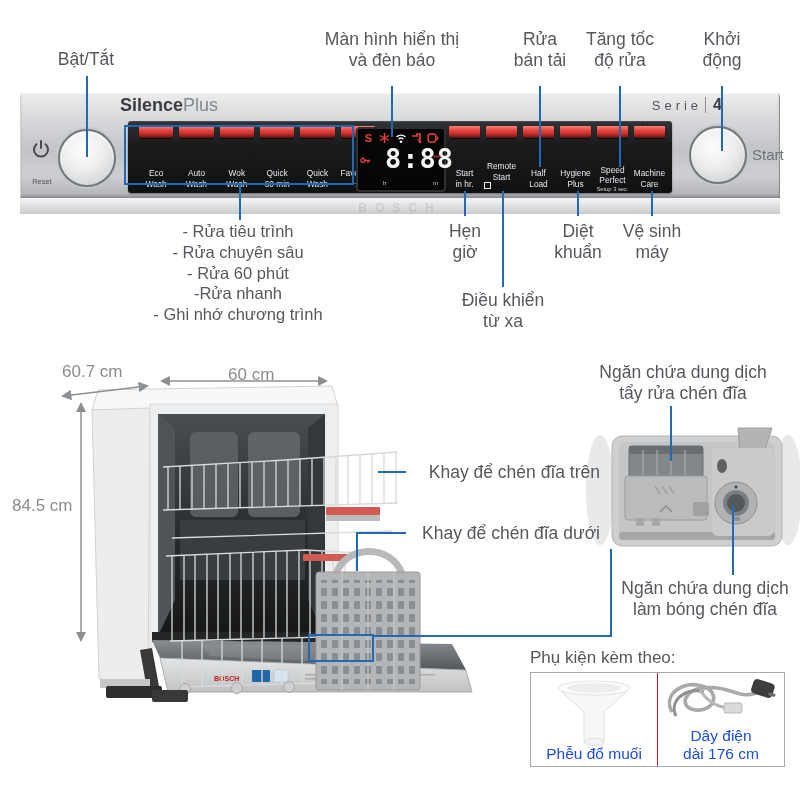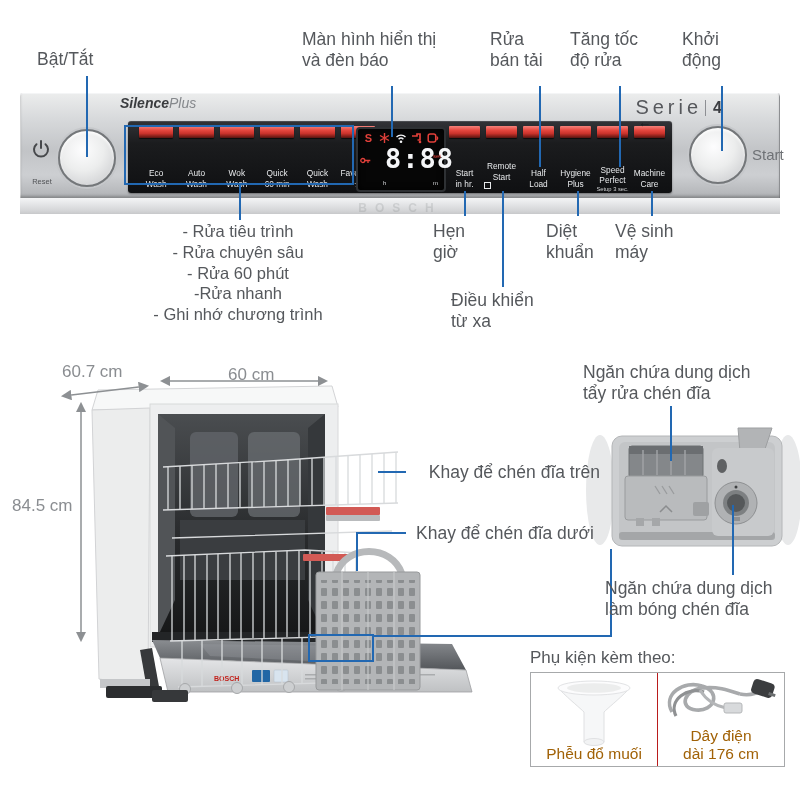--- a/index.html
+++ b/index.html
@@ -3,37 +3,37 @@
 <meta charset="utf-8">
 <style>
   html,body{margin:0;padding:0;background:#fff;}
   .stage{position:relative;width:800px;height:800px;background:#fff;overflow:hidden;
          font-family:"Liberation Sans",sans-serif;}
   svg.layer{position:absolute;left:0;top:0;pointer-events:none;}
   #art{z-index:1;}
   #lines{z-index:5;}
 
   
-  .lbl{position:absolute;z-index:6;text-align:left;color:#55585c;font-size:17.5px;line-height:21px;}
+  .lbl{position:absolute;z-index:6;text-align:center;color:#55585c;font-size:17.5px;line-height:21px;}
   .lbl span{display:block;}
   .dim{position:absolute;z-index:6;color:#8a8d91;font-size:17px;}
 
   
   .panel{position:absolute;left:20px;top:93px;width:760px;height:105px;z-index:2;
          background:linear-gradient(180deg,#eceded 0%,#d7d9db 25%,#c2c4c7 55%,#cdcfd2 78%,#b0b2b5 100%);
          border-radius:3px 3px 0 0;
          box-shadow:inset 0 1px 0 #f4f5f6, inset 0 -2px 3px rgba(0,0,0,.25), inset 1px 0 0 #e6e7e8, inset -1px 0 0 #9b9da0;}
   .doorstrip{position:absolute;left:20px;top:198px;width:760px;height:16px;z-index:2;
          background:linear-gradient(180deg,#f4f5f6, #d4d5d7 80%, #c7c8ca);text-align:center;}
   .bosch-faint{font-size:12px;font-weight:bold;letter-spacing:8px;color:rgba(90,92,95,.16);line-height:16px;}
-  .brand{position:absolute;left:100px;top:2px;font-size:14px;font-style:italic;}
+  .brand{position:absolute;left:100px;top:2px;font-size:18px;}
   .brand b{color:#3a3c3f;}
   .brand span{color:#85888c;}
   .serie{position:absolute;left:602px;top:3px;width:100px;display:flex;align-items:center;justify-content:flex-end;}
-  .serie .s{letter-spacing:4px;font-size:20px;color:#55575b;}
+  .serie .s{letter-spacing:4px;font-size:13px;color:#55575b;}
   .serie .bar{display:inline-block;width:1px;height:16px;background:#8d8f93;margin:0 7px 0 3px;}
   .serie .n{font-size:16px;font-weight:bold;color:#3c3e42;}
   .pwricon{position:absolute;left:10px;top:45px;}
   .reset{position:absolute;left:2px;top:69px;width:40px;font-size:7.5px;line-height:8.5px;color:#515356;text-align:center;}
   .reset span{display:block;margin-top:16px;}
   .rbtn{position:absolute;width:54px;height:54px;border-radius:50%;
         background:radial-gradient(circle at 42% 35%, #fdfdfe 0%, #eceded 45%, #d6d7d9 75%, #c4c6c8 100%);
         border:2px solid #74777a;box-shadow:0 0 0 2px #c6c8cb, inset 0 2px 3px rgba(255,255,255,.9), 0 1px 2px rgba(0,0,0,.25);}
   .rbtn.pwr{left:38px;top:36px;}
   .rbtn.start{left:669px;top:33px;}
@@ -68,21 +68,21 @@
   
   .plist{position:absolute;left:128px;top:221px;width:220px;z-index:6;text-align:center;
         color:#55585c;font-size:16.5px;line-height:20.8px;}
 
   
   .acc-title{position:absolute;left:530px;top:648px;z-index:6;font-size:17px;color:#55585c;}
   .acc-box{position:absolute;left:530px;top:672px;width:253px;height:93px;z-index:2;
         border:1px solid #a7a9ab;display:flex;}
   .acc-box .cell{position:relative;flex:1;}
   .acc-box .cell.c1{border-right:1px solid #b91c1c;}
-  .alabel{position:absolute;left:0;right:0;bottom:3px;text-align:center;color:#a16207;font-size:15.5px;line-height:18px;}
+  .alabel{position:absolute;left:0;right:0;bottom:3px;text-align:center;color:#1d4ed8;font-size:15.5px;line-height:18px;}
   .alabel span{display:block;}
 </style>
 </head>
 <body>
 
 <div class="stage">
 
   <svg id="art" class="layer" width="800" height="800" viewBox="0 0 800 800">
     <defs>
       <marker id="ah" viewBox="0 0 10 10" refX="8" refY="5" markerWidth="7" markerHeight="7" orient="auto-start-reverse">
@@ -403,21 +403,21 @@
   <div class="lbl" style="left:615px;top:221px;width:74px">
     <span>Vệ sinh</span>
       <span>máy</span>
   </div>
 
   <div class="dim" style="left:62px;top:362px">60.7 cm</div>
   <div class="dim" style="left:228px;top:365px">60 cm</div>
   <div class="dim" style="left:12px;top:496px">84.5 cm</div>
 
   <div class="lbl" style="left:410px;top:462px;width:190px;text-align:right">Khay để chén đĩa trên</div>
-  <div class="lbl" style="left:410px;top:523px;width:190px;text-align:center">Khay để chén đĩa dưới</div>
+  <div class="lbl" style="left:410px;top:523px;width:190px;text-align:right">Khay để chén đĩa dưới</div>
 
   <div class="lbl" style="left:583px;top:362px;width:200px">
     <span>Ngăn chứa dung dịch</span>
       <span>tẩy rửa chén đĩa</span>
   </div>
   <div class="lbl" style="left:605px;top:578px;width:200px">
     <span>Ngăn chứa dung dịch</span>
       <span>làm bóng chén đĩa</span>
   </div>
 

